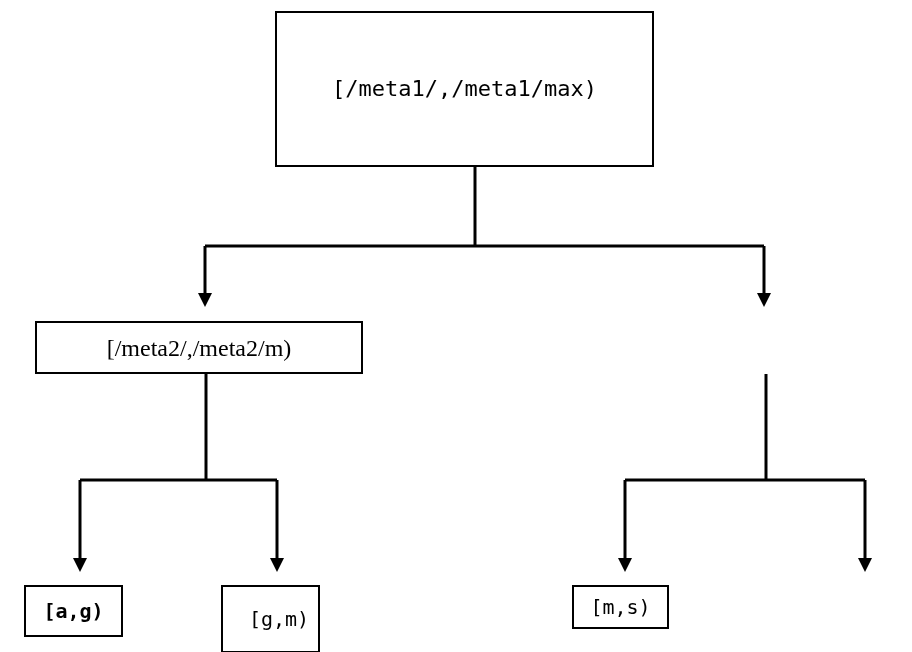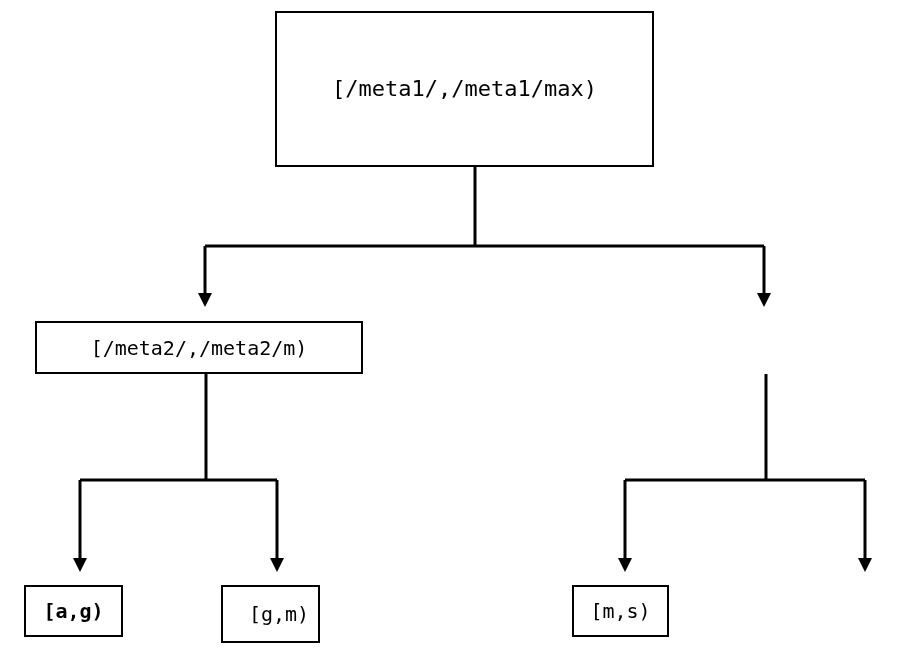--- a/index.html
+++ b/index.html
@@ -57,41 +57,41 @@
     width: 328px;
     height: 53px;
   }
   #node-mid-right {
     left: 578px;
     top: 321px;
     width: 325px;
     height: 53px;
   }
   #node-mid-left .node-label,
-  #node-mid-right .node-label { font-size: 20px; }
+  #node-mid-right .node-label { font-size: 24px; font-family: Liberation Serif, serif; }
   
   #node-leaf-ag {
     left: 8px;
     top: 585px;
     width: 99px;
     height: 52px;
     font-weight: bold;
   }
   #node-leaf-gm {
     left: 205px;
     top: 585px;
     width: 99px;
-    height: 58px;
+    height: 68px;
     padding-left: 17px;
   }
   #node-leaf-ms {
     left: 556px;
     top: 585px;
     width: 97px;
-    height: 52px;
+    height: 44px;
   }
   #node-leaf-smax {
     left: 778px;
     top: 585px;
     width: 113px;
     height: 52px;
   }
   #node-leaf-ag .node-label,
   #node-leaf-gm .node-label,
   #node-leaf-ms .node-label,

